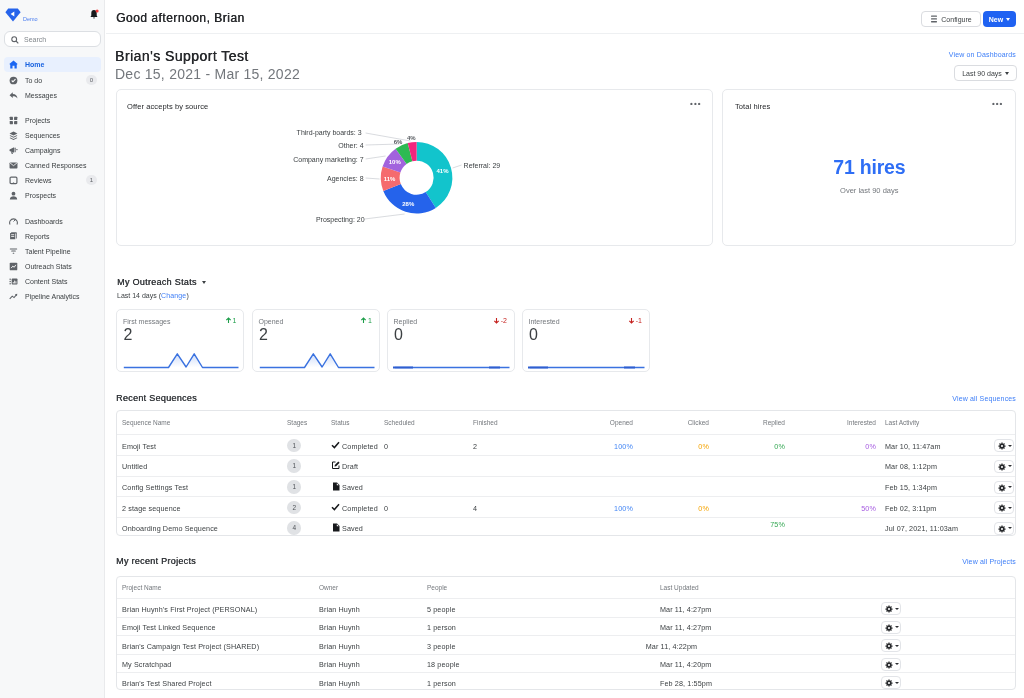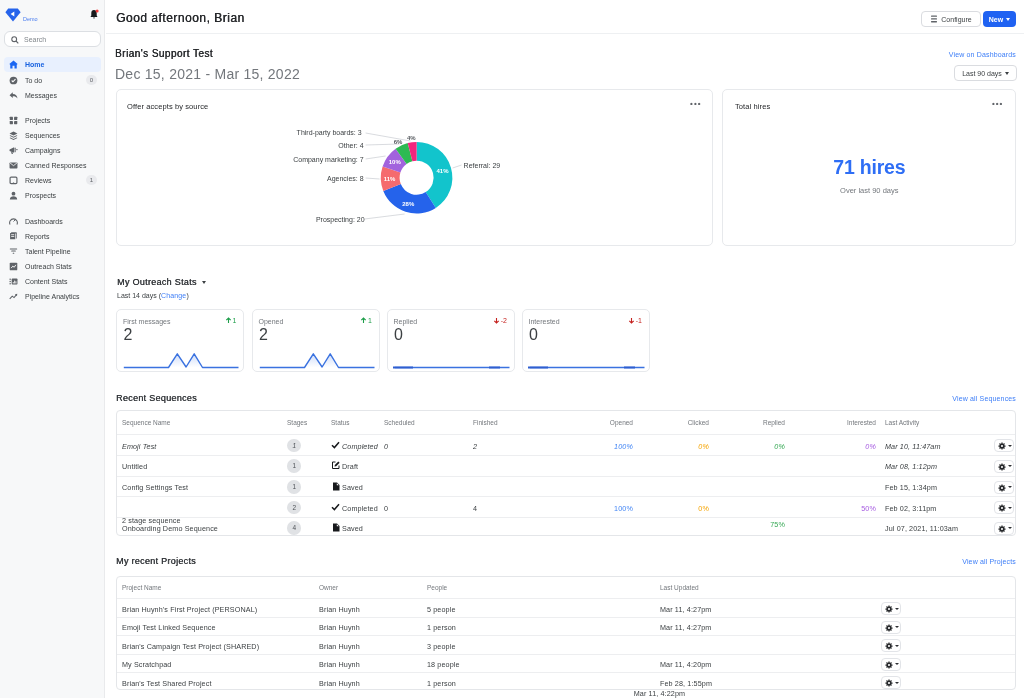--- a/index.html
+++ b/index.html
@@ -147,21 +147,21 @@
     <div class="btn" id="btn-config"><svg width="8" height="8" viewBox="0 0 8 8" style="margin-right:3px">
           <g fill="#5f6368">
             <rect x="1" y="0.5" width="6" height="1.3" rx="0.4"></rect>
             <rect x="1" y="3.3" width="6" height="1.3" rx="0.4"></rect>
             <rect x="1" y="6.1" width="6" height="1.3" rx="0.4"></rect>
           </g>
         </svg>Configure</div>
     <div class="btn" id="btn-new">New<span class="caret"></span></div>
   </div>
   <div id="main" style="position:absolute;left:106px;top:34px;width:918px;height:664px;">
-    <div class="abs" style="left:9px;top:13.5px;font-size:10px;letter-spacing:0.45px;text-shadow:0.35px 0 0 #26282b;color:#26282b;">Brian's Support Test</div>
+    <div class="abs" style="left:9px;top:13.5px;font-size:14px;letter-spacing:0.45px;text-shadow:0.35px 0 0 #26282b;color:#26282b;">Brian's Support Test</div>
     <div class="abs muted" style="left:9px;top:31.5px;font-size:14px;letter-spacing:0.25px;">Dec 15, 2021 - Mar 15, 2022</div>
     <div class="abs link" style="right:8px;top:17px;">View on Dashboards</div>
     <div class="btn" style="left:848px;top:31px;width:63px;height:16px;border:1px solid #dadce0;color:#3c4043;">Last 90 days<span class="caret"></span></div>
 
     <div class="card" style="left:9.5px;top:55px;width:597px;height:157px;">
       <div class="abs" style="left:10.5px;top:12px;font-size:7.5px;letter-spacing:0.1px;color:#26282b;">Offer accepts by source</div>
       <div class="dots" style="right:10px;top:9px;">•••</div>
       <svg class="abs" style="left:0;top:0" width="595" height="155" viewBox="0 0 595 155">
           <g transform="translate(-3.4,6)">
         <g stroke="#c9ccd1" stroke-width="0.7">
@@ -270,21 +270,21 @@
       <div class="hcell" style="left:5.3px;top:8px;">Sequence Name</div>
       <div class="hcell" style="left:170.3px;top:8px;">Stages</div>
       <div class="hcell" style="left:214.3px;top:8px;">Status</div>
       <div class="hcell" style="left:267.3px;top:8px;">Scheduled</div>
       <div class="hcell" style="left:356.3px;top:8px;">Finished</div>
       <div class="hcell" style="left:456.3px;width:60px;text-align:right;top:8px;">Opened</div>
       <div class="hcell" style="left:532.3px;width:60px;text-align:right;top:8px;">Clicked</div>
       <div class="hcell" style="left:608.3px;width:60px;text-align:right;top:8px;">Replied</div>
       <div class="hcell" style="left:699.3px;width:60px;text-align:right;top:8px;">Interested</div>
       <div class="hcell" style="left:768.3px;top:8px;">Last Activity</div>
-      <div class="trow" style="top:23.3px;height:20.6px;font-style:italic;">
+      <div class="trow" style="top:23.3px;height:20.6px;">
         <div class="cell" style="left:5.3px;top:6.5px;">Emoji Test</div>
         <div class="stagebadge" style="left:170.8px;top:3.5px;">1</div>
         <svg class="abs" style="left:214.3px;top:6px;" width="9" height="8" viewBox="0 0 9 8">
             <path d="M1 4.2 L3.4 6.6 L8 1.2" stroke="#17191c" stroke-width="1.5" fill="none"></path>
           </svg>
         <div class="cell" style="left:225.3px;top:6.5px;">Completed</div>
         <div class="cell" style="left:267.3px;top:6.5px;">0</div>
         <div class="cell" style="left:356.3px;top:6.5px;">2</div>
         <div class="cell" style="left:456.3px;width:60px;text-align:right;top:6.5px;color:#4285f4;">100%</div>
         <div class="cell" style="left:532.3px;width:60px;text-align:right;top:6.5px;color:#f5a300;">0%</div>
@@ -310,21 +310,21 @@
           </div>
       </div>
       <div class="trow" style="top:43.9px;height:20.6px;">
         <div class="cell" style="left:5.3px;top:6.5px;">Untitled</div>
         <div class="stagebadge" style="left:170.8px;top:3.5px;">1</div>
         <svg class="abs" style="left:214.3px;top:5px;" width="9" height="9" viewBox="0 0 9 9">
             <path fill="none" stroke="#17191c" stroke-width="1" d="M4.5 1 L1.5 1 L1.5 7.5 L8 7.5 L8 4.5"></path>
             <path fill="#17191c" d="M3.5 5.5 L3.8 3.9 L7.3 0.4 L8.6 1.7 L5.1 5.2 Z"></path>
           </svg>
         <div class="cell" style="left:225.3px;top:6.5px;">Draft</div>
-        <div class="cell" style="left:768.3px;top:6.5px;font-style:italic;">Mar 08, 1:12pm</div>
+        <div class="cell" style="left:768.3px;top:6.5px;">Mar 08, 1:12pm</div>
         <div class="gearbtn" style="left:877.3px;top:4px;">
             <svg style="position:absolute;left:3px;top:2px;" width="8" height="8" viewBox="0 0 8 8">
               <circle cx="4" cy="4" r="2.55" fill="#26282b"></circle>
               <g stroke="#26282b" stroke-width="1.25">
                 <line x1="4.00" y1="2.00" x2="4.00" y2="0.45"></line>
                 <line x1="5.41" y1="2.59" x2="6.51" y2="1.49"></line>
                 <line x1="6.00" y1="4.00" x2="7.55" y2="4.00"></line>
                 <line x1="5.41" y1="5.41" x2="6.51" y2="6.51"></line>
                 <line x1="4.00" y1="6.00" x2="4.00" y2="7.55"></line>
                 <line x1="2.59" y1="5.41" x2="1.49" y2="6.51"></line>
@@ -356,21 +356,21 @@
                 <line x1="2.59" y1="5.41" x2="1.49" y2="6.51"></line>
                 <line x1="2.00" y1="4.00" x2="0.45" y2="4.00"></line>
                 <line x1="2.59" y1="2.59" x2="1.49" y2="1.49"></line>
               </g>
               <circle cx="4" cy="4" r="1.05" fill="#fff"></circle>
             </svg>
             <span class="caret" style="position:absolute;left:13.5px;top:4.5px;margin:0;border-top-width:2.5px;border-left-width:2px;border-right-width:2px;"></span>
           </div>
       </div>
       <div class="trow" style="top:85.1px;height:20.6px;">
-        <div class="cell" style="left:5.3px;top:6.5px;margin-top:12px;">2 stage sequence</div>
+        <div class="cell" style="left:5.3px;top:6.5px;">2 stage sequence</div>
         <div class="stagebadge" style="left:170.8px;top:3.5px;">2</div>
         <svg class="abs" style="left:214.3px;top:6px;" width="9" height="8" viewBox="0 0 9 8">
             <path d="M1 4.2 L3.4 6.6 L8 1.2" stroke="#17191c" stroke-width="1.5" fill="none"></path>
           </svg>
         <div class="cell" style="left:225.3px;top:6.5px;">Completed</div>
         <div class="cell" style="left:267.3px;top:6.5px;">0</div>
         <div class="cell" style="left:356.3px;top:6.5px;">4</div>
         <div class="cell" style="left:456.3px;width:60px;text-align:right;top:6.5px;color:#4285f4;">100%</div>
         <div class="cell" style="left:532.3px;width:60px;text-align:right;top:6.5px;color:#f5a300;">0%</div>
         <div class="cell" style="left:608.3px;width:60px;text-align:right;top:6.5px;color:#34a853;margin-top:16px;">75%</div>
@@ -472,21 +472,21 @@
               </g>
               <circle cx="4" cy="4" r="1.05" fill="#fff"></circle>
             </svg>
             <span class="caret" style="position:absolute;left:13.5px;top:4.5px;margin:0;border-top-width:2.5px;border-left-width:2px;border-right-width:2px;"></span>
           </div>
       </div>
       <div class="trow" style="top:58px;height:18.5px;">
         <div class="cell" style="left:5.3px;top:5.5px;">Brian's Campaign Test Project (SHARED)</div>
         <div class="cell" style="left:202.3px;top:5.5px;">Brian Huynh</div>
         <div class="cell" style="left:310.3px;top:5.5px;">3 people</div>
-        <div class="cell" style="left:517px;top:5.5px;margin-top:47px;">Mar 11, 4:22pm</div>
+        <div class="cell" style="left:529px;top:5.5px;">Mar 11, 4:22pm</div>
         <div class="gearbtn" style="left:764.3px;top:3px;">
             <svg style="position:absolute;left:3px;top:2px;" width="8" height="8" viewBox="0 0 8 8">
               <circle cx="4" cy="4" r="2.55" fill="#26282b"></circle>
               <g stroke="#26282b" stroke-width="1.25">
                 <line x1="4.00" y1="2.00" x2="4.00" y2="0.45"></line>
                 <line x1="5.41" y1="2.59" x2="6.51" y2="1.49"></line>
                 <line x1="6.00" y1="4.00" x2="7.55" y2="4.00"></line>
                 <line x1="5.41" y1="5.41" x2="6.51" y2="6.51"></line>
                 <line x1="4.00" y1="6.00" x2="4.00" y2="7.55"></line>
                 <line x1="2.59" y1="5.41" x2="1.49" y2="6.51"></line>

